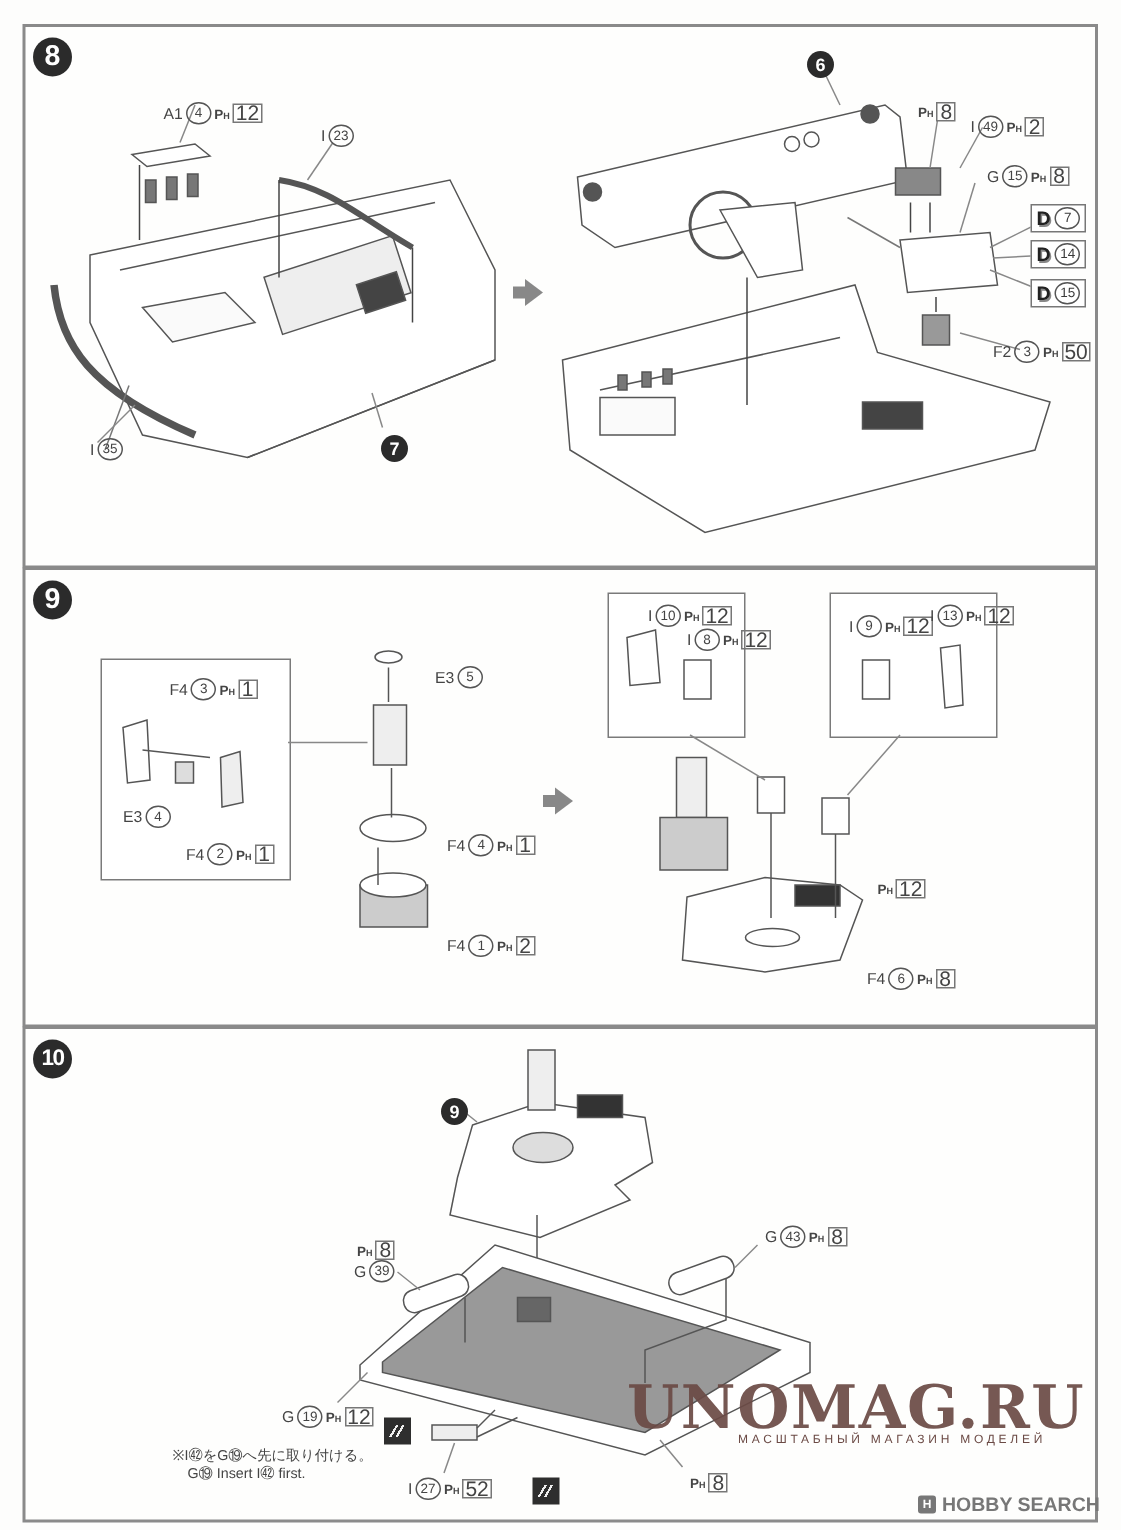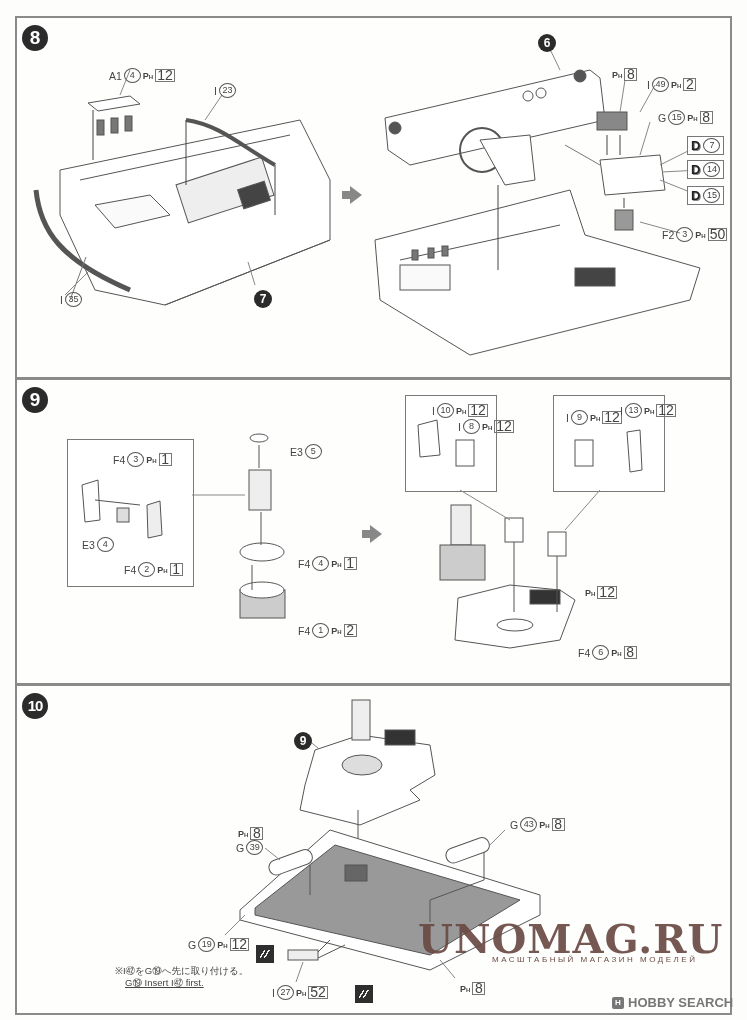--- a/index.html
+++ b/index.html
@@ -322,21 +322,21 @@
 <div class="lbl" style="left:188px;top:937px;">
   <span>G</span>
     <span class="circ">19</span>
   <span class="ph"><span>P</span><small>H</small></span>
     <span class="sq">12</span>
 </div>
 <div class="paint" style="left:256px;top:945px;"></div>
 <div class="paint" style="left:355px;top:985px;"></div>
 <div class="note" style="left:115px;top:965px;">
   <div>※I㊷をG⑲へ先に取り付ける。</div>
-  <div style="padding-left:10px;text-decoration:underline;">G⑲ Insert I㊷ first.</div>
+  <div style="padding-left:10px;">G⑲ Insert I㊷ first.</div>
 </div>
 <div class="lbl" style="left:272px;top:985px;">
   <span>I</span>
     <span class="circ">27</span>
   <span class="ph"><span>P</span><small>H</small></span>
     <span class="sq">52</span>
 </div>
 <div class="lbl" style="left:460px;top:982px;">
   <span class="ph"><span>P</span><small>H</small></span>
     <span class="sq">8</span>

